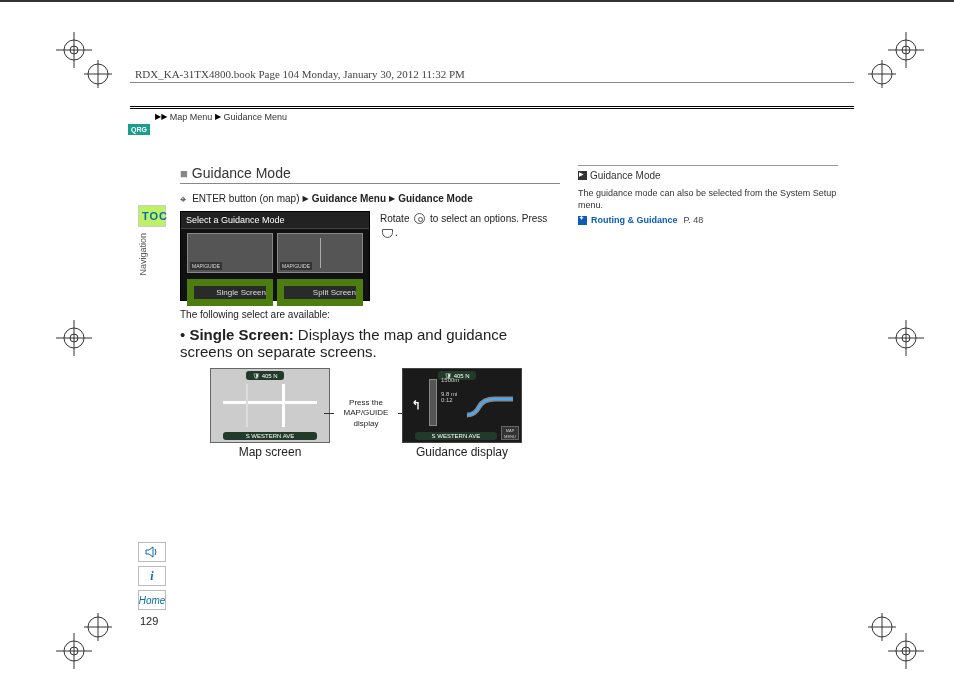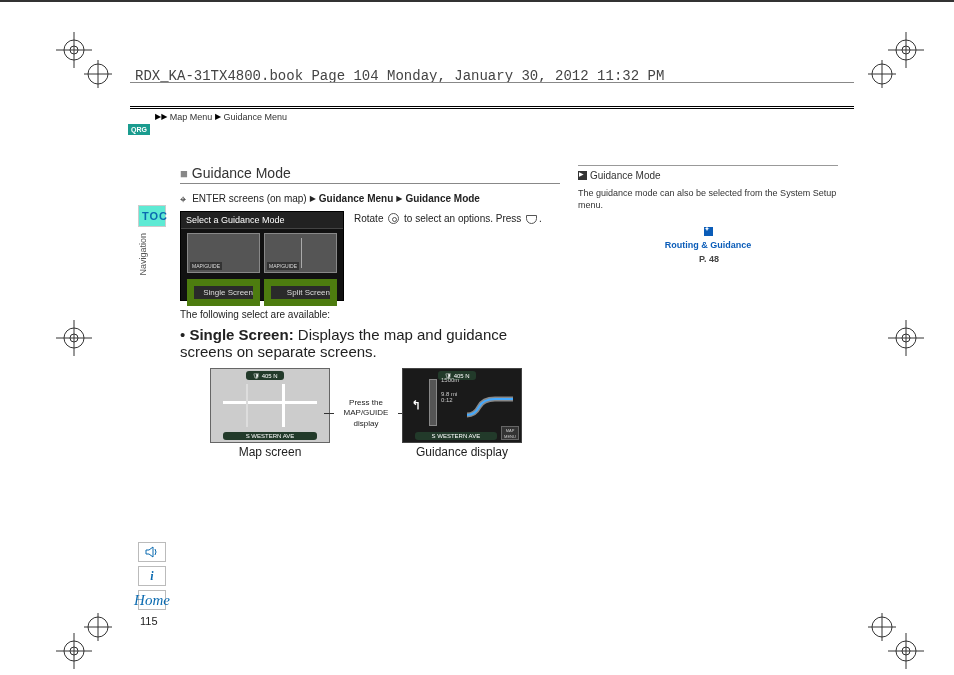--- a/index.html
+++ b/index.html
@@ -14,42 +14,42 @@
     overflow: hidden;
   }
   .outer-left { left: 95px; top: 90px; bottom: 50px; width: 0; border-left: 1px solid #333; }
   .outer-top { left: 95px; right: 65px; top: 90px; height: 0; border-top: 1px solid #333; }
   .outer-right { right: 65px; top: 90px; bottom: 50px; width: 0; border-right: 1px solid #333; }
   .outer-bottom { left: 95px; right: 65px; bottom: 50px; height: 0; border-bottom: 1px solid #333; }
 
   .file-header {
     position: absolute;
     left: 135px; top: 68px;
-    font-family: Liberation Mono, monospace;
-    font-size: 14px; color: #444;
+    font-family: Liberation Serif, serif;
+    font-size: 11px; color: #444;
   }
   .thin-rule { position: absolute; left: 130px; right: 100px; top: 82px; height: 1px; border-top: 1px solid #888; }
   .thin-rule2 { position: absolute; left: 130px; right: 100px; top: 106px; height: 1px; border-top: 3px double #000; }
 
   .breadcrumb {
     position: absolute; left: 155px; top: 112px;
     font-size: 9px; color: #333;
   }
   .breadcrumb .tri { color: #000; font-size: 8px; position: relative; top: -1px; }
 
   .qrg-badge {
     position: absolute; left: 128px; top: 124px;
     background: #1a9c8f; color: #fff;
     font-size: 7px; font-weight: bold;
     padding: 2px 3px; line-height: 1;
   }
 
   .left-tabs { position: absolute; left: 138px; top: 205px; width: 28px; }
   .toc-tab {
-    background: #5eead4; color: #0a6ab0; font-weight: bold;
+    background: #bef264; color: #0a6ab0; font-weight: bold;
     border: 1px solid #ccc; padding: 4px 3px; font-size: 11px;
     text-align: center; letter-spacing: 1px;
   }
   .nav-tab {
     writing-mode: vertical-rl; transform: rotate(180deg);
     font-size: 9px; color: #555; text-align: center;
     margin-top: 4px; padding: 2px 0;
   }
 
   .main {
@@ -69,21 +69,21 @@
   .enter-icon::before { content: "⌖"; font-size: 11px; margin-right: 3px; position: relative; top: 1px; }
   .body-text { font-size: 10px; line-height: 1.35; color: #222; margin-bottom: 6px; }
 
   .screenshot-box {
     background: #111;
     border: 1px solid #000;
     position: relative;
     color: #eee;
     font-size: 8px;
   }
-  .mode-shot { width: 164px; height: 90px; }
+  .mode-shot { width: 190px; height: 90px; }
   .mode-shot .titlebar { background: #222; color: #fff; padding: 3px 5px; font-size: 9px; border-bottom: 1px solid #444; }
   .mode-shot .thumbs { display: flex; gap: 4px; padding: 4px 6px 2px; }
   .mode-shot .thumb { flex: 1; height: 40px; background: #555; border: 1px solid #888; position: relative; }
   .mode-shot .thumb.split::after {
     content: ""; position: absolute; left: 50%; top: 4px; bottom: 4px; width: 1px; background: #aaa;
   }
   .mode-shot .thumb .tag {
     position: absolute; bottom: 2px; left: 2px; font-size: 5px; background: #333; color: #ddd; padding: 1px 2px;
   }
   .mode-shot .btns { display: flex; gap: 4px; padding: 4px 6px 6px; }
@@ -122,31 +122,31 @@
   .flow-mid::before { left: -12px; } .flow-mid::after { right: -12px; }
 
   .sidebar {
     position: absolute; left: 578px; top: 165px; width: 260px;
     font-size: 9px; color: #333;
   }
   .sidebar .rule { border-top: 1px solid #999; margin-bottom: 4px; }
   .sidebar .hdr { font-size: 10px; margin-bottom: 6px; display: flex; align-items: center; gap: 3px; }
   .sidebar .hdr-icon { width: 9px; height: 9px; background: #333; display: inline-block; position: relative; }
   .sidebar .hdr-icon::after { content: "▶"; color: #fff; font-size: 6px; position: absolute; left: 1px; top: -1px; }
-  .sidebar p { line-height: 1.35; margin-bottom: 16px; }
-  .xref { color: #0a5cb8; font-weight: bold; font-size: 9px; display: flex; align-items: center; gap: 4px; flex-direction: column; }
+  .sidebar p { line-height: 1.35; margin-bottom: 4px; }
+  .xref { color: #0a5cb8; font-weight: bold; font-size: 9px; display: flex; align-items: center; gap: 4px; }
   .xref-icon { width: 9px; height: 9px; background: #0a5cb8; display: inline-block; position: relative; }
   .xref-icon::after { content: "✦"; color: #fff; font-size: 6px; position: absolute; left: 1px; top: -2px; }
-  .xref .pg { color: #444; font-weight: bold; margin-left: 2px; }
+  .xref .pg { color: #444; font-weight: normal; margin-left: 2px; }
 
   .bottom-icons { position: absolute; left: 138px; bottom: 65px; width: 28px; display: flex; flex-direction: column; gap: 4px; }
   .bicon { width: 28px; height: 20px; border: 1px solid #bbb; display: flex; align-items: center; justify-content: center; font-size: 12px; }
   .bicon.voice { color: #0a6ab0; }
   .bicon.info { color: #0a6ab0; font-family: Georgia, serif; font-style: italic; font-weight: bold; }
-  .bicon.home { color: #0a6ab0; font-family: Liberation Serif, serif; font-size: 15px; font-style: italic; }
+  .bicon.home { color: #0a6ab0; font-family: Liberation Sans, sans-serif; font-size: 10px; font-style: italic; }
   .page-num { position: absolute; left: 140px; bottom: 48px; font-size: 11px; }
 
   
   .reg { position: absolute; width: 28px; height: 28px; }
   .reg svg { width: 100%; height: 100%; }
   svg { overflow: visible; }
 </style>
 </head>
 <body>
 
@@ -251,21 +251,21 @@
 </div>
 
 <div class="main">
   <div class="section-title-bar">
     <span class="gray-square">■</span>
     <span>Guidance Mode</span>
   </div>
 
   <div class="path-row">
     <span class="enter-icon"></span>
-    <span>ENTER screens (on map)</span>
+    <span>ENTER button (on map)</span>
     <span class="tri">▶</span>
     <b>Guidance Menu</b>
     <span class="tri">▶</span>
     <b>Guidance Mode</b>
   </div>
 
 
   <div class="two-col">
     <div class="screenshot-box mode-shot">
       <div class="titlebar">Select a Guidance Mode</div>
@@ -352,13 +352,13 @@
 <div class="bottom-icons">
   <div class="bicon voice">
     <svg width="16" height="14" viewBox="0 0 16 14">
         <path d="M2 5 L5 5 L9 2 L9 12 L5 9 L2 9 Z" fill="none" stroke="#0a6ab0" stroke-width="1"></path>
         <path d="M11 4 Q13 7 11 10" fill="none" stroke="#0a6ab0"></path>
       </svg>
   </div>
   <div class="bicon info">i</div>
   <div class="bicon home">Home</div>
 </div>
-<div class="page-num">115</div>
+<div class="page-num">129</div>
 
 </body></html>

